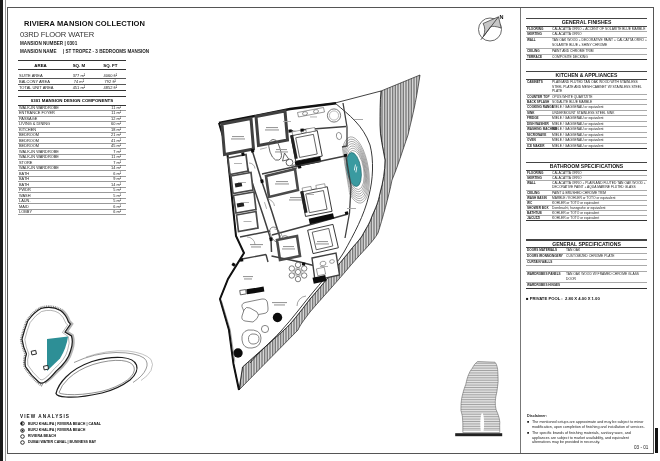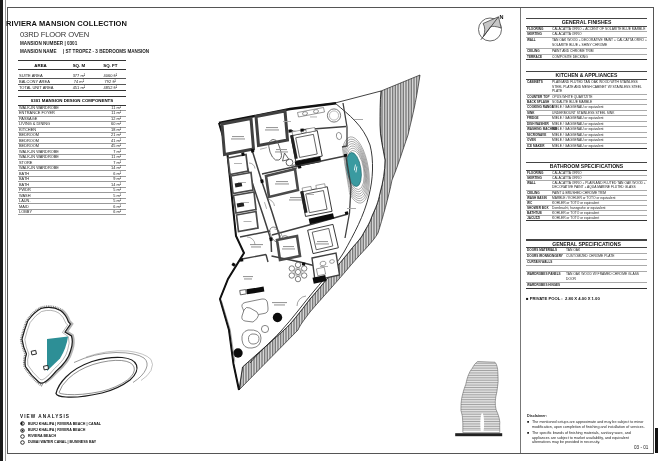--- a/index.html
+++ b/index.html
@@ -25,23 +25,23 @@
 <body>
 
 <div id="leftbar"></div>
 
 <div style="position:absolute;left:4.8px;top:0;width:0.7px;height:461px;background:#999;"></div>
 
 <div id="sheet"></div>
 
 <div id="vsep"></div>
 
-<div class="abs t1" style="left:6px;top:18.5px;">RIVIERA MANSION COLLECTION</div>
-
-<div class="abs t2" style="left:20px;top:30px;">03RD FLOOR OVEN</div>
+<div class="abs t1" style="left:24px;top:18.5px;">RIVIERA MANSION COLLECTION</div>
+
+<div class="abs t2" style="left:20px;top:30px;">03RD FLOOR WATER</div>
 
 <div class="abs t3" style="left:20px;top:40.5px;">MANSION NUMBER | 0301</div>
 
 <div class="abs t3" style="left:20px;top:48.8px;">MANSION NAME&nbsp;&nbsp;&nbsp;&nbsp;&nbsp;| ST TROPEZ - 3 BEDROOMS MANSION</div>
 
 <div class="abs" style="left:18px;top:60px;width:108px;">
  <div style="border-top:1.3px solid #333;border-bottom:.9px solid #333;display:flex;font-weight:bold;font-size:4.4px;padding:1.5px 0 1.3px 0;">
    <div style="width:46px;text-align:center;">AREA</div>
       <div style="width:32px;text-align:center;">SQ. M</div>
       <div style="width:32px;text-align:center;">SQ. FT</div>

